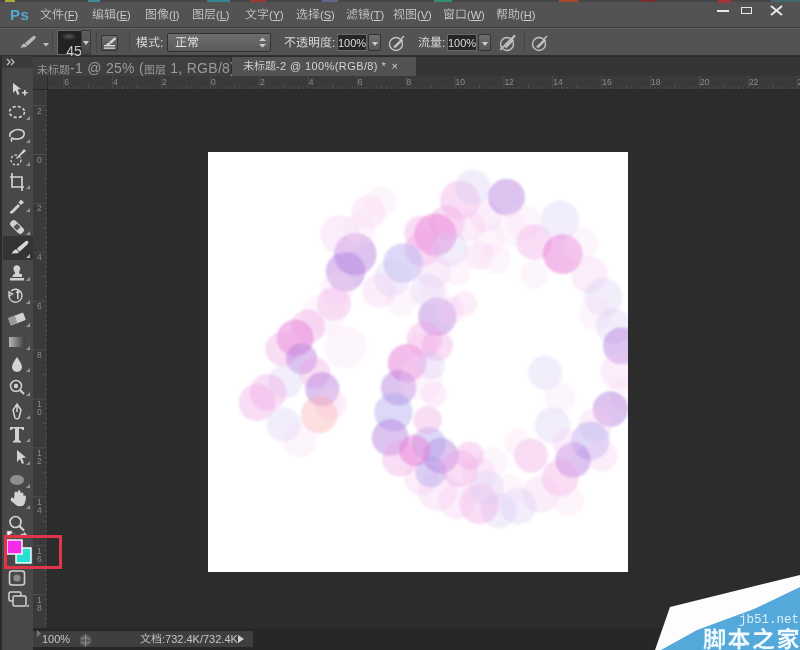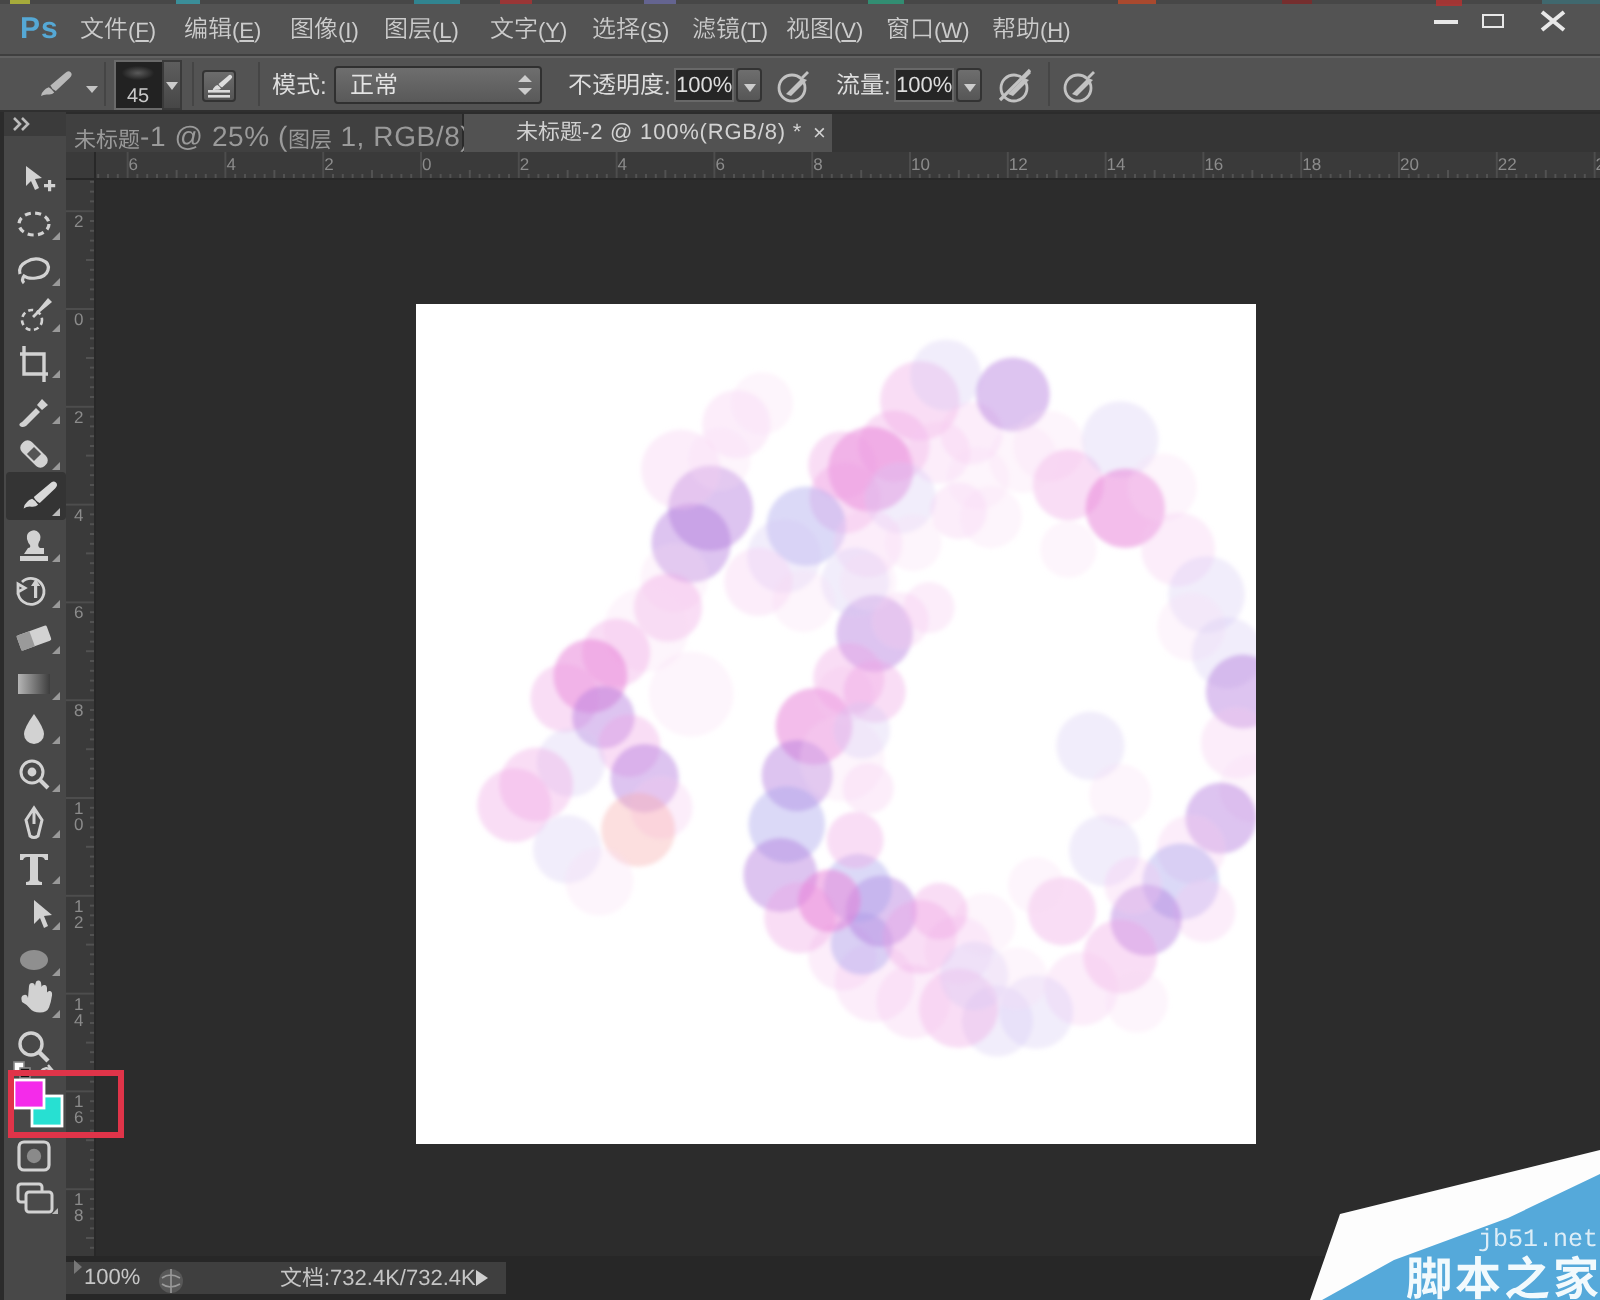--- a/index.html
+++ b/index.html
@@ -193,21 +193,21 @@
     <g transform="translate(7,3) scale(0.78)">
       <path d="M20,2 q2,-2 3.5,-0.5 q1.5,1.5 -0.5,3.5 l-9,8.5 q-2.5,-1 -3.5,-3.5 z" fill="#b9b9b9"></path>
       <path d="M9.5,11 q2,1 3.5,3.5 q-1.5,1.5 -4,1.2 q-2.5,-0.3 -4.5,1 q0.5,-2.5 2,-3.7 q1,-1.5 3,-2 z" fill="#b9b9b9"></path>
     </g>
     <path d="M33,11 l6,0 l-3,3.5 z" fill="#c4c4c4"></path>
   </svg>
 <div class="abs" style="left:52px;top:31px;width:1px;height:22px;background:#454545"></div>
 <div class="abs" style="left:129px;top:31px;width:1px;height:22px;background:#454545"></div>
 <div class="abs" style="left:96px;top:31px;width:1px;height:22px;background:#454545"></div>
 <div class="abs" style="left:57px;top:30px;width:24px;height:25px;background:#222;border:1px solid #6a6a6a;border-right:none"></div>
-<div class="abs" style="left:57px;top:43px;width:24px;text-align:center;font-size:10px;color:#c8c8c8">45</div>
+<div class="abs" style="left:57px;top:43px;width:34px;text-align:center;font-size:14px;color:#c8c8c8">45</div>
 <div class="abs" style="left:61px;top:33px;width:16px;height:7px;background:radial-gradient(ellipse,#5a5a5a 0,#222 72%)"></div>
 <div class="abs" style="left:81px;top:30px;width:10px;height:25px;background:linear-gradient(#5e5e5e,#474747);border:1px solid #3a3a3a"></div>
 <svg class="abs" style="left:82px;top:40px" width="8" height="6">
     <path d="M1,1 l6,0 l-3,4 z" fill="#ccc"></path>
   </svg>
 <div class="abs" style="left:101px;top:35px;width:17px;height:16px;background:linear-gradient(#6c6c6c,#555);border:1px solid #333;border-radius:2px"></div>
 <svg class="abs" style="left:103px;top:37px" width="14" height="12">
     <g transform="translate(1,0) scale(0.5)">
       <path d="M20,2 q2,-2 3.5,-0.5 q1.5,1.5 -0.5,3.5 l-9,8.5 q-2.5,-1 -3.5,-3.5 z" fill="#ddd"></path>
       <path d="M9.5,11 q2,1 3.5,3.5 q-1.5,1.5 -4,1.2 q-2.5,-0.3 -4.5,1 q0.5,-2.5 2,-3.7 q1,-1.5 3,-2 z" fill="#ddd"></path>
@@ -283,21 +283,21 @@
     </svg><svg style="width:11px;height:11px;vertical-align:-0.12em;" viewBox="0 -880 1000 1000">
       <path fill="#9a9a9a" transform="scale(1,-1)" d="M466 764V693H902V764ZM779 325C826 225 873 95 888 16L957 41C940 120 892 247 843 345ZM491 342C465 236 420 129 364 57C381 49 411 28 425 18C479 94 529 211 560 327ZM422 525V454H636V18C636 5 632 1 617 0C604 0 557 -1 505 1C515 -22 526 -54 529 -76C599 -76 645 -74 674 -62C703 -49 712 -26 712 17V454H956V525ZM202 840V628H49V558H186C153 434 88 290 24 215C38 196 58 165 66 145C116 209 165 314 202 422V-79H277V444C311 395 351 333 368 301L412 360C392 388 306 498 277 531V558H408V628H277V840Z"></path>
     </svg><svg style="width:11px;height:11px;vertical-align:-0.12em;" viewBox="0 -880 1000 1000">
       <path fill="#9a9a9a" transform="scale(1,-1)" d="M176 615H380V539H176ZM176 743H380V668H176ZM108 798V484H450V798ZM695 530C688 271 668 143 458 77C471 65 488 42 494 27C722 103 751 248 758 530ZM730 186C793 141 870 75 908 33L954 79C914 120 835 183 774 226ZM124 302C119 157 100 37 33 -41C49 -49 77 -68 88 -78C125 -30 149 28 164 98C254 -35 401 -58 614 -58H936C940 -39 952 -9 963 6C905 4 660 4 615 4C495 5 395 11 317 43V186H483V244H317V351H501V410H49V351H252V81C222 105 197 136 178 176C183 214 186 255 188 298ZM540 636V215H603V579H841V219H907V636H719C731 664 744 699 757 733H955V794H499V733H681C672 700 661 664 650 636Z"></path>
     </svg>-1 @ 25% (<svg style="width:11px;height:11px;vertical-align:-0.12em;" viewBox="0 -880 1000 1000">
       <path fill="#9a9a9a" transform="scale(1,-1)" d="M375 279C455 262 557 227 613 199L644 250C588 276 487 309 407 325ZM275 152C413 135 586 95 682 61L715 117C618 149 445 188 310 203ZM84 796V-80H156V-38H842V-80H917V796ZM156 29V728H842V29ZM414 708C364 626 278 548 192 497C208 487 234 464 245 452C275 472 306 496 337 523C367 491 404 461 444 434C359 394 263 364 174 346C187 332 203 303 210 285C308 308 413 345 508 396C591 351 686 317 781 296C790 314 809 340 823 353C735 369 647 396 569 432C644 481 707 538 749 606L706 631L695 628H436C451 647 465 666 477 686ZM378 563 385 570H644C608 531 560 496 506 465C455 494 411 527 378 563Z"></path>
     </svg><svg style="width:11px;height:11px;vertical-align:-0.12em;" viewBox="0 -880 1000 1000">
       <path fill="#9a9a9a" transform="scale(1,-1)" d="M304 456V389H873V456ZM209 727H811V607H209ZM133 792V499C133 340 124 117 31 -40C50 -47 83 -66 98 -78C195 86 209 331 209 499V542H886V792ZM288 -64C319 -52 367 -48 803 -19C818 -45 832 -70 842 -89L911 -55C877 6 806 112 751 189L686 162C712 126 740 83 766 41L380 18C433 74 487 145 533 218H943V284H239V218H438C394 142 338 72 320 52C298 27 278 9 261 6C270 -13 283 -49 288 -64Z"></path>
     </svg> 1, RGB/8) * <span style="margin-left:2px">×</span></div>
 <div class="abs" style="left:232px;top:57px;width:184px;height:19px;background:#525252"></div>
-<div class="abs" style="left:258px;top:60px;font-size:11px;color:#d2d2d2;white-space:nowrap;letter-spacing:0.4px"><svg style="width:11px;height:11px;vertical-align:-0.12em;" viewBox="0 -880 1000 1000">
+<div class="abs" style="left:243px;top:60px;font-size:11px;color:#d2d2d2;white-space:nowrap;letter-spacing:0.4px"><svg style="width:11px;height:11px;vertical-align:-0.12em;" viewBox="0 -880 1000 1000">
       <path fill="#d2d2d2" transform="scale(1,-1)" d="M459 839V676H133V602H459V429H62V355H416C326 226 174 101 34 39C51 24 76 -5 89 -24C221 44 362 163 459 296V-80H538V300C636 166 778 42 911 -25C924 -5 949 25 966 40C826 101 673 226 581 355H942V429H538V602H874V676H538V839Z"></path>
     </svg><svg style="width:11px;height:11px;vertical-align:-0.12em;" viewBox="0 -880 1000 1000">
       <path fill="#d2d2d2" transform="scale(1,-1)" d="M466 764V693H902V764ZM779 325C826 225 873 95 888 16L957 41C940 120 892 247 843 345ZM491 342C465 236 420 129 364 57C381 49 411 28 425 18C479 94 529 211 560 327ZM422 525V454H636V18C636 5 632 1 617 0C604 0 557 -1 505 1C515 -22 526 -54 529 -76C599 -76 645 -74 674 -62C703 -49 712 -26 712 17V454H956V525ZM202 840V628H49V558H186C153 434 88 290 24 215C38 196 58 165 66 145C116 209 165 314 202 422V-79H277V444C311 395 351 333 368 301L412 360C392 388 306 498 277 531V558H408V628H277V840Z"></path>
     </svg><svg style="width:11px;height:11px;vertical-align:-0.12em;" viewBox="0 -880 1000 1000">
       <path fill="#d2d2d2" transform="scale(1,-1)" d="M176 615H380V539H176ZM176 743H380V668H176ZM108 798V484H450V798ZM695 530C688 271 668 143 458 77C471 65 488 42 494 27C722 103 751 248 758 530ZM730 186C793 141 870 75 908 33L954 79C914 120 835 183 774 226ZM124 302C119 157 100 37 33 -41C49 -49 77 -68 88 -78C125 -30 149 28 164 98C254 -35 401 -58 614 -58H936C940 -39 952 -9 963 6C905 4 660 4 615 4C495 5 395 11 317 43V186H483V244H317V351H501V410H49V351H252V81C222 105 197 136 178 176C183 214 186 255 188 298ZM540 636V215H603V579H841V219H907V636H719C731 664 744 699 757 733H955V794H499V733H681C672 700 661 664 650 636Z"></path>
     </svg>-2 @ 100%(RGB/8) * <span style="margin-left:2px">×</span></div>
 <svg class="abs" style="left:48px;top:76px" width="752" height="14" font-family="Liberation Sans">
     <rect x="0" y="0" width="752" height="14" fill="#3a3a3a"></rect>
     <rect x="0.6" y="11" width="1" height="3" fill="#525252"></rect>
     <rect x="5.5" y="11" width="1" height="3" fill="#525252"></rect>

